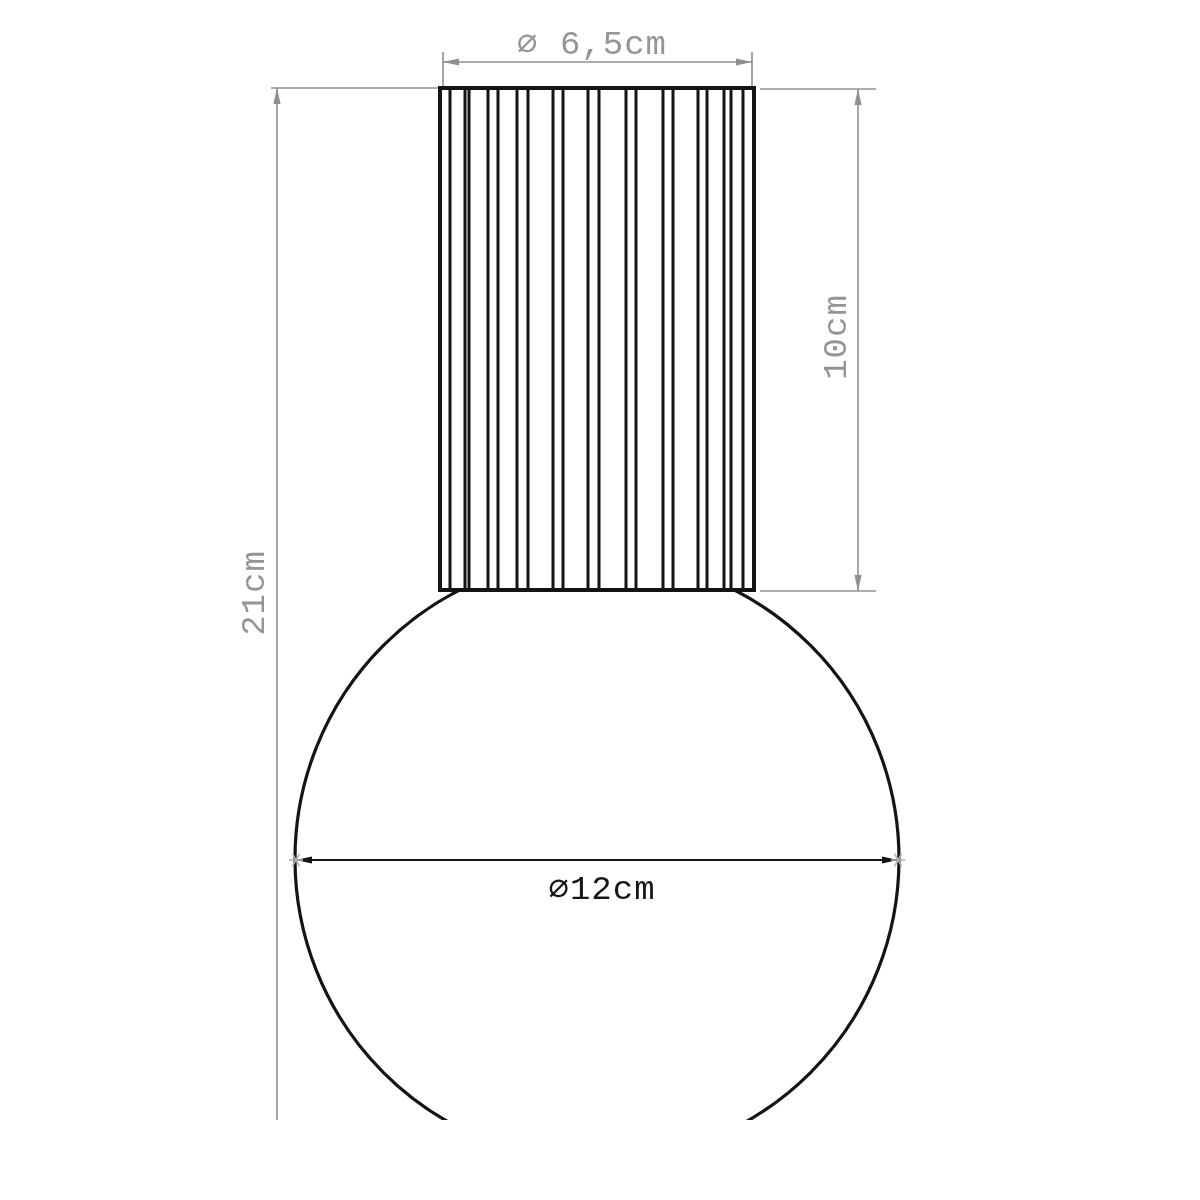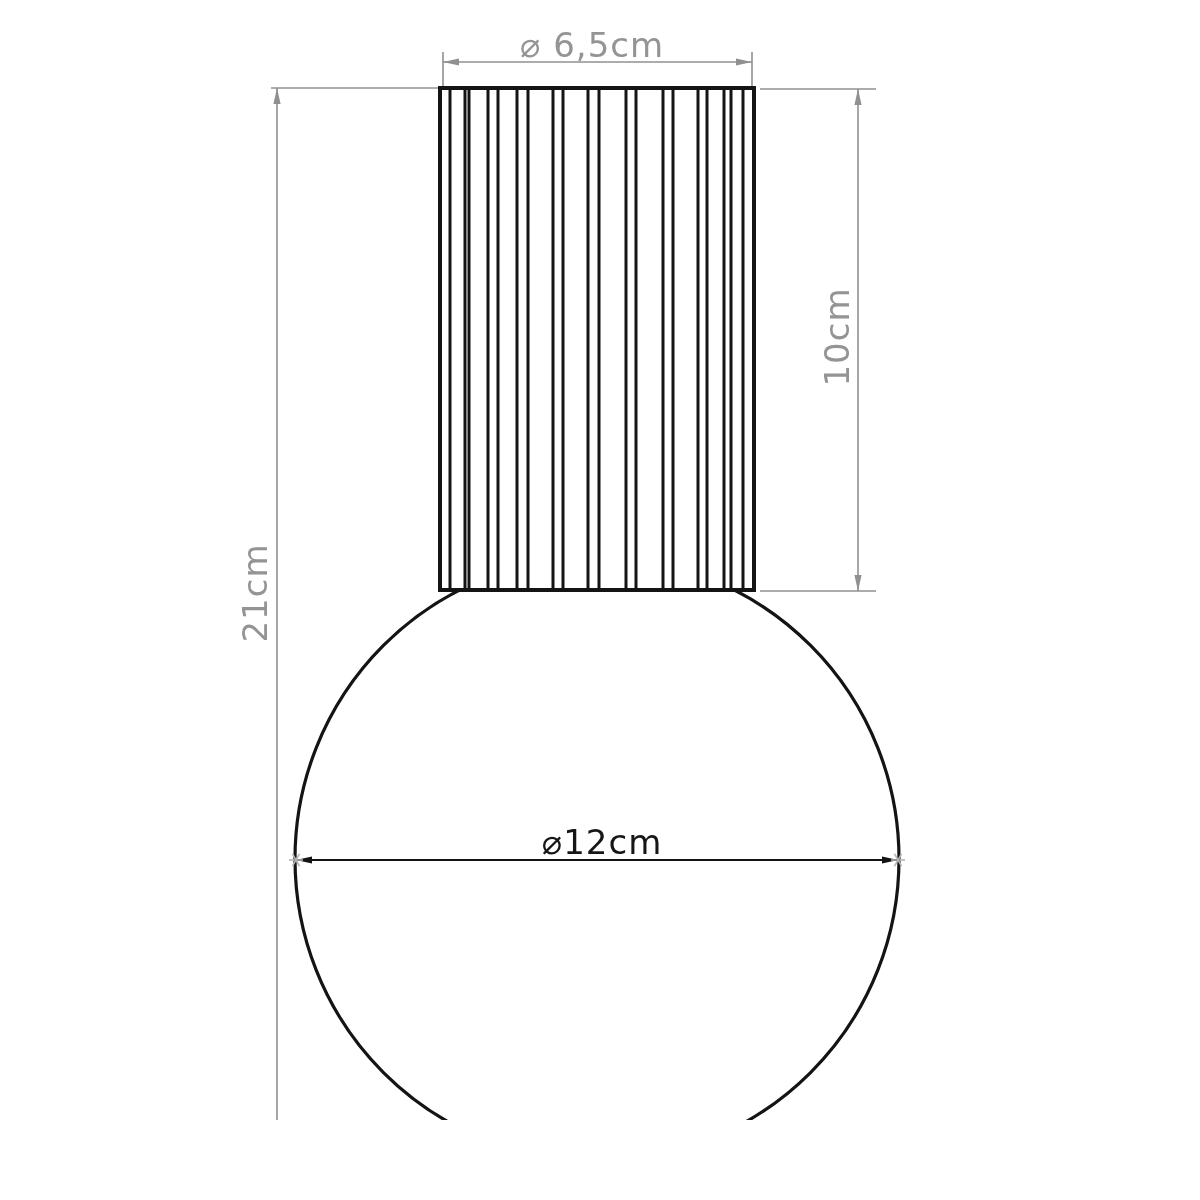--- a/index.html
+++ b/index.html
@@ -9,20 +9,21 @@
     width: 1200px;
     height: 1200px;
     font-family: "DejaVu Sans", sans-serif;
   }
   .canvas {
     position: relative;
     width: 1200px;
     height: 1120px;
     background: #ffffff;
     overflow: hidden;
+    font-family: Liberation Mono, monospace;
   }
   svg.drawing {
     position: absolute;
     left: 0;
     top: 0;
     width: 1200px;
     height: 1200px;
   }
   .dim-label {
     position: absolute;
@@ -31,20 +32,21 @@
     color: #949494;
     white-space: nowrap;
     transform: translate(-50%, -50%);
     line-height: 1;
   }
   .dim-label.vertical {
     transform: translate(-50%, -50%) rotate(-90deg);
   }
   .dim-label.dark {
     color: #161616;
+    margin-top: 48px;
   }
   #label-top-diameter { left: 592px; top: 45px; }
   #label-cylinder-height { left: 837px; top: 337px; }
   #label-total-height { left: 255px; top: 593px; }
   #label-sphere-diameter { left: 602px; top: 842px; }
 </style>
 </head>
 <body>
 
 <div class="canvas">

